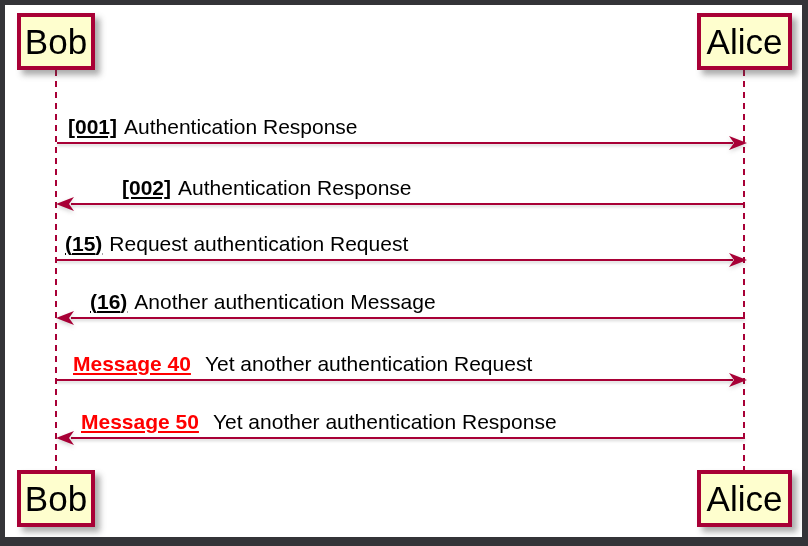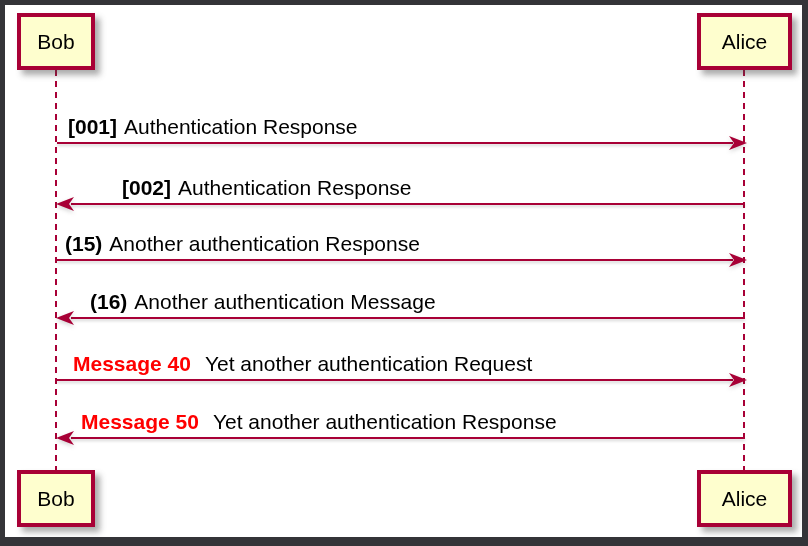--- a/index.html
+++ b/index.html
@@ -22,36 +22,36 @@
     overflow:hidden;
     font-family:"Liberation Sans", sans-serif;
   }
   .actor-box {
     position:absolute;
     box-sizing:border-box;
     border:4px solid var(--accent);
     background:var(--actor-fill);
     box-shadow:5px 5px 6px rgba(70,70,70,0.45);
     display:flex; align-items:center; justify-content:center;
-    font-size:21px; color:var(--text);
+    font-size:35px; color:var(--text);
   }
   .lifeline {
     position:absolute;
     width:2px;
     background:repeating-linear-gradient(to bottom, var(--accent) 0 6px, transparent 6px 11px);
   }
   .msg-label {
     position:absolute;
     font-size:21px;
     line-height:26px;
     height:26px;
     white-space:nowrap;
     color:var(--text);
   }
-  .b { font-weight:bold; }
+  .b { font-weight:bold;text-decoration:underline; }
   .u { }
   .red { color:var(--highlight-red); }
   .pfx { margin-right:7px; }
   .pfx-wide { margin-right:14px; }
   .arrow-line {
     position:absolute;
     height:2px;
     background:var(--accent);
     box-shadow:0 2px 3px rgba(0,0,0,0.18);
   }
@@ -97,21 +97,21 @@
       <span class="b pfx">[002]</span><span>Authentication Response</span>
     </div>
     <div class="arrow-line" style="left:66px; top:198px; width:674px;"></div>
     <svg class="arrowhead" style="left:51px; top:192px;" width="18" height="14">
       <polygon points="0,7 18,0 13,7 18,14" fill="currentColor"></polygon>
     </svg>
   </div>
 
   <div>
     <div class="msg-label" style="left:60px; top:226px;">
-      <span class="b">(</span><span class="b u">15</span><span class="b pfx">)</span><span>Another authentication Response</span>
+      <span class="b">(</span><span class="b u">15</span><span class="b pfx">)</span><span>Request authentication Request</span>
     </div>
     <div class="arrow-line" style="left:52px; top:254px; width:676px;"></div>
     <svg class="arrowhead" style="left:724px; top:248px;" width="18" height="14">
       <polygon points="18,7 0,0 5,7 0,14" fill="currentColor"></polygon>
     </svg>
   </div>
 
   <div>
     <div class="msg-label" style="left:85px; top:284px;">
       <span class="b">(</span><span class="b u">16</span><span class="b pfx">)</span><span>Another authentication Message</span>

